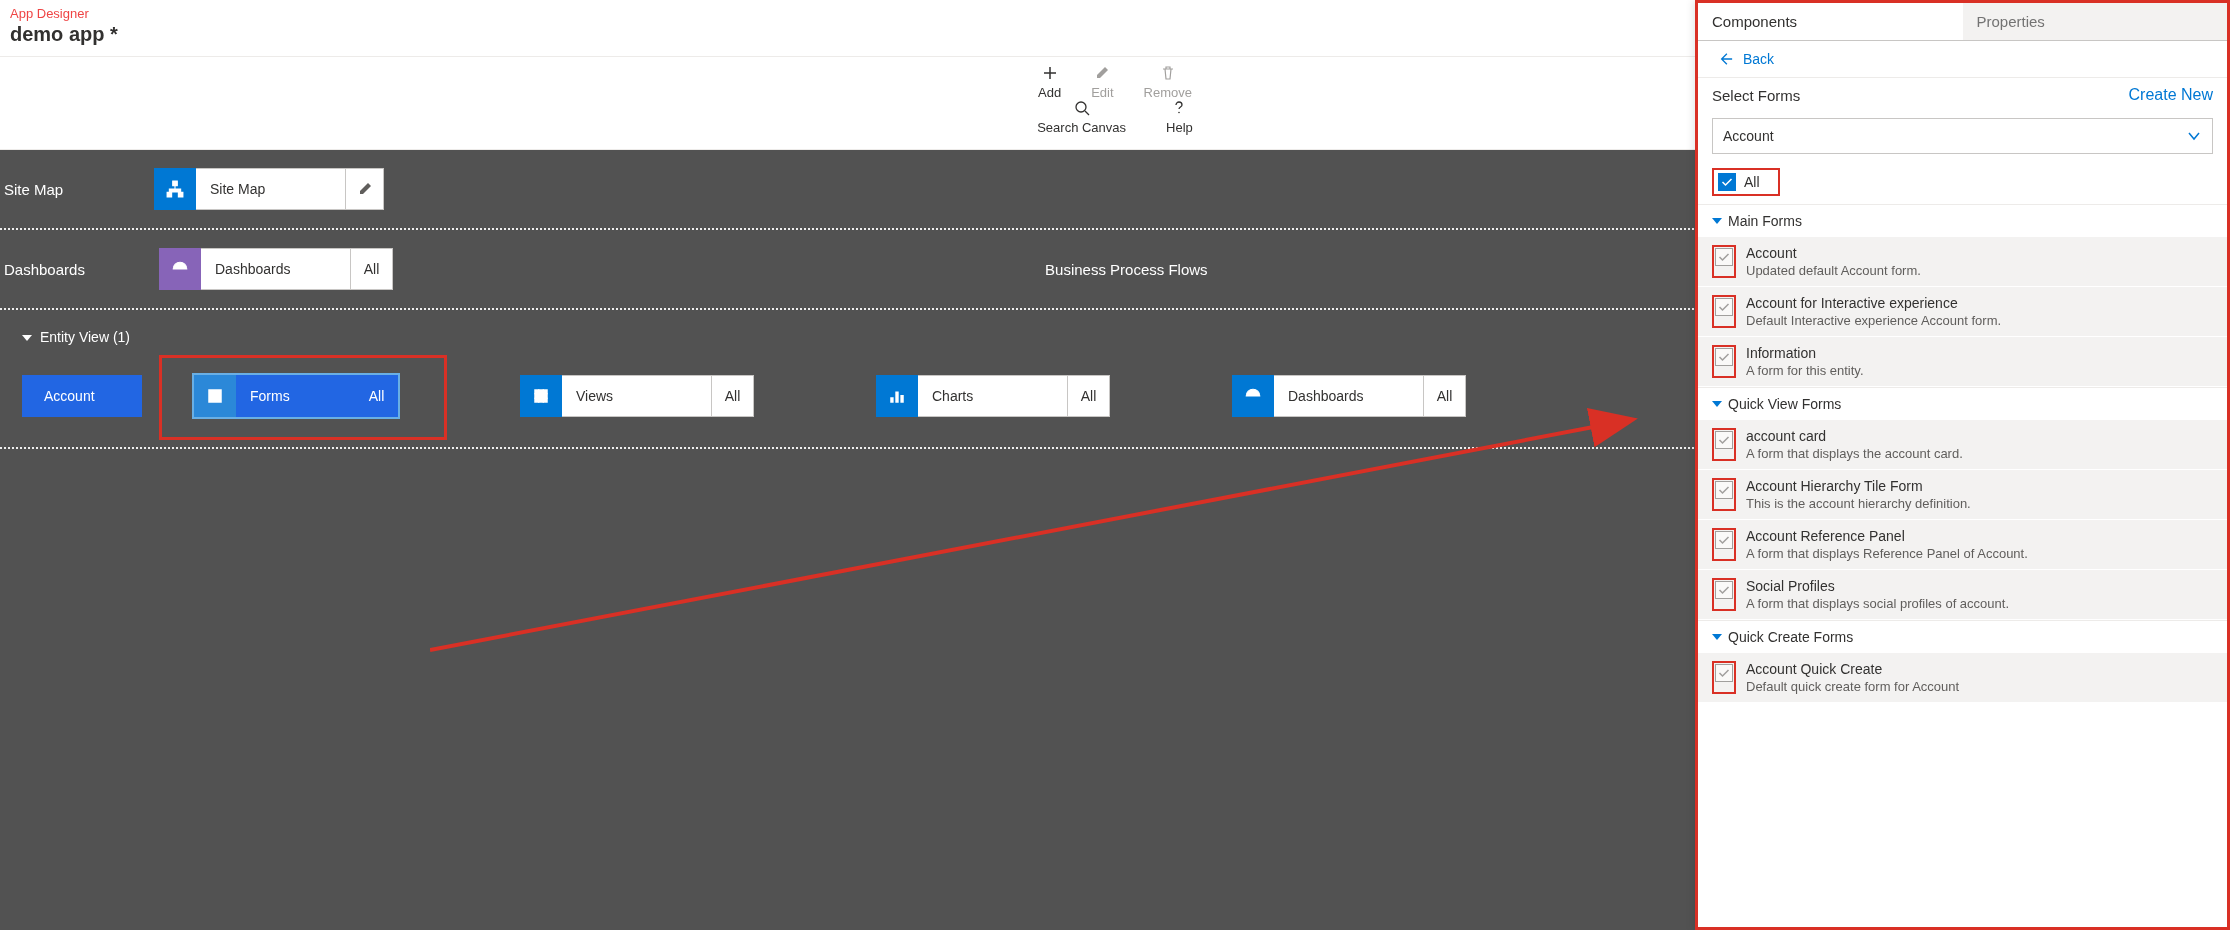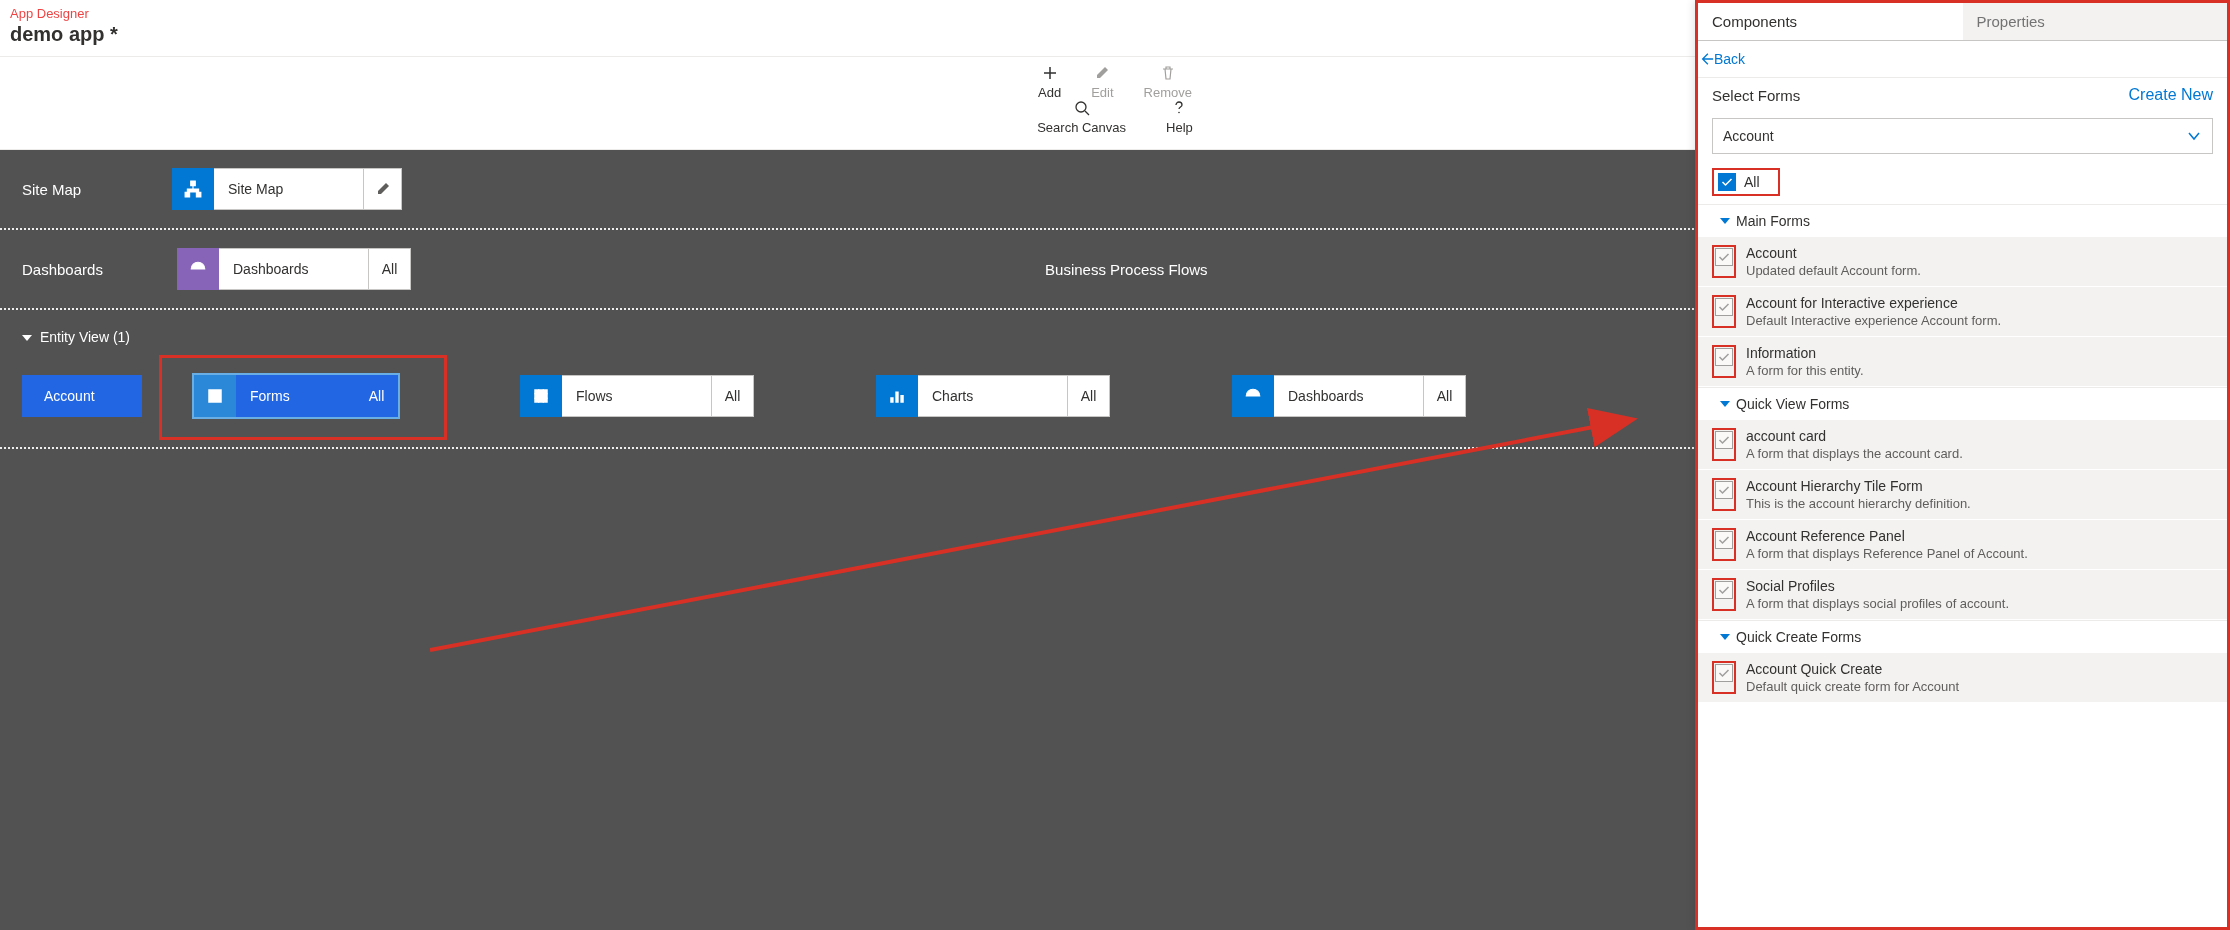--- a/index.html
+++ b/index.html
@@ -38,21 +38,21 @@
 .tb-btn{display:flex;flex-direction:column;align-items:center;gap:4px;cursor:pointer;color:#323130;}
 .tb-btn.disabled{color:var(--text-light);}
 .tb-btn svg,.tb-btn .glyph{width:16px;height:16px;}
 .tb-btn span{font-size:13px;}
 .toolbar-right{display:flex;gap:40px;}
 
 .canvas{flex:1;display:flex;background:var(--gray-bg);}
 .canvas-main{flex:1;position:relative;overflow:hidden;}
 .panel{position:absolute;right:0;top:0;bottom:0;width:535px;background:#fff;border:3px solid var(--annot-red);box-shadow:-2px 0 8px rgba(0,0,0,.1);}
 
-.crow{position:relative;padding:18px 22px;border-bottom:2px dotted #eee;}
+.crow{position:relative;padding:18px 4px;border-bottom:2px dotted #eee;}
 .crow-inner{display:flex;align-items:center;gap:40px;}
 .crow-label{color:#fff;font-size:15px;min-width:110px;}
 .crow-label .caret{display:inline-block;width:0;height:0;border-left:5px solid transparent;border-right:5px solid transparent;border-top:6px solid #fff;margin-right:8px;vertical-align:middle;}
 
 .tile{display:inline-flex;align-items:stretch;height:42px;background:#fff;}
 .tile .ico{width:42px;display:flex;align-items:center;justify-content:center;color:#fff;}
 .tile .ico svg{width:18px;height:18px;}
 .tile .body{display:flex;align-items:center;padding:0 14px;border:1px solid var(--lightborder);border-left:none;min-width:150px;font-size:14px;}
 .tile .extra{display:flex;align-items:center;justify-content:center;width:38px;border:1px solid var(--lightborder);border-left:none;color:var(--text-gray);}
 .tile .badge{display:flex;align-items:center;justify-content:center;width:42px;border:1px solid var(--lightborder);border-left:none;font-size:14px;}
@@ -71,32 +71,32 @@
 .entity-strip .group{display:flex;gap:14px;align-items:center;}
 .spacer{width:40px;}
 
 .annot-box{position:absolute;border:3px solid var(--annot-red);pointer-events:none;}
 .forms-annot{left:159px;top:0;width:288px;height:85px;}
 .annot-arrow{position:absolute;pointer-events:none;}
 
 .panel-tabs{display:flex;border-bottom:1px solid var(--lightborder);}
 .panel-tabs .ptab{flex:1;text-align:left;padding:10px 14px;font-size:15px;cursor:pointer;}
 .panel-tabs .ptab.inactive{background:#f3f2f1;color:#737373;}
-.panel-back{display:flex;align-items:center;padding:10px 2px;color:var(--blue);cursor:pointer;font-size:15px;}
+.panel-back{display:flex;align-items:center;gap:10px;padding:10px 21px;color:var(--blue);cursor:pointer;font-size:15px;}
 .panel-back svg{width:14px;height:14px;}
 .panel-section-head{display:flex;justify-content:space-between;align-items:center;padding:8px 14px;border-top:1px solid #edebe9;}
 .panel-section-head .ttl{color:#323130;font-size:15px;}
 .panel-section-head .lnk{color:var(--blue);cursor:pointer;font-size:16px;}
 .panel-select{margin:6px 14px;border:1px solid var(--lightborder);height:36px;display:flex;align-items:center;justify-content:space-between;padding:0 10px;cursor:pointer;}
 .panel-select .chev{color:var(--blue);}
 .all-row{display:flex;align-items:center;gap:8px;padding:8px 14px 8px 14px;}
 .all-row .cb{width:18px;height:18px;border:1px solid var(--blue);background:var(--blue);display:flex;align-items:center;justify-content:center;}
 .all-row .cb svg{width:12px;height:12px;color:#fff;}
 .all-row .mark{border:2px solid var(--annot-red);padding:3px 18px 3px 4px;display:inline-flex;align-items:center;gap:8px;}
-.group-head{display:flex;align-items:center;gap:6px;padding:8px 22px;color:#323130;font-size:15px;border-top:1px solid #edebe9;}
+.group-head{display:flex;align-items:center;gap:6px;padding:8px 14px;color:#323130;font-size:15px;border-top:1px solid #edebe9;}
 .group-head .tri{width:0;height:0;border-left:5px solid transparent;border-right:5px solid transparent;border-top:6px solid var(--blue);}
 .form-item{display:flex;gap:10px;padding:8px 14px;background:#f3f2f1;border-bottom:1px solid #fff;position:relative;}
 .form-item .cbwrap{border:2px solid var(--annot-red);padding:1px;}
 .form-item .cb2{width:18px;height:18px;border:1px solid #a19f9d;background:#faf9f8;display:flex;align-items:center;justify-content:center;}
 .form-item .cb2 svg{width:12px;height:12px;color:#a19f9d;}
 .form-item .txts{flex:1;}
 .form-item .t1{color:#323130;font-size:14px;font-weight:400;}
 .form-item .t2{color:var(--text-gray);font-size:13px;margin-top:2px;}
 
 .ic-pencil{color:#605e5c;}
@@ -327,21 +327,21 @@
         </div>
         <div class="spacer"></div>
           <div class="spacer"></div>
         <div class="group">
           <div class="tile">
             <div class="ico ic-blue">
                 <svg>
                   <use href="#i-grid"></use>
                 </svg>
               </div>
-            <div class="body" style="min-width:150px;">Flows</div>
+            <div class="body" style="min-width:150px;">Views</div>
             <div class="badge">All</div>
           </div>
         </div>
         <div class="spacer"></div>
           <div class="spacer"></div>
         <div class="group">
           <div class="tile">
             <div class="ico ic-blue">
                 <svg>
                   <use href="#i-chart"></use>

